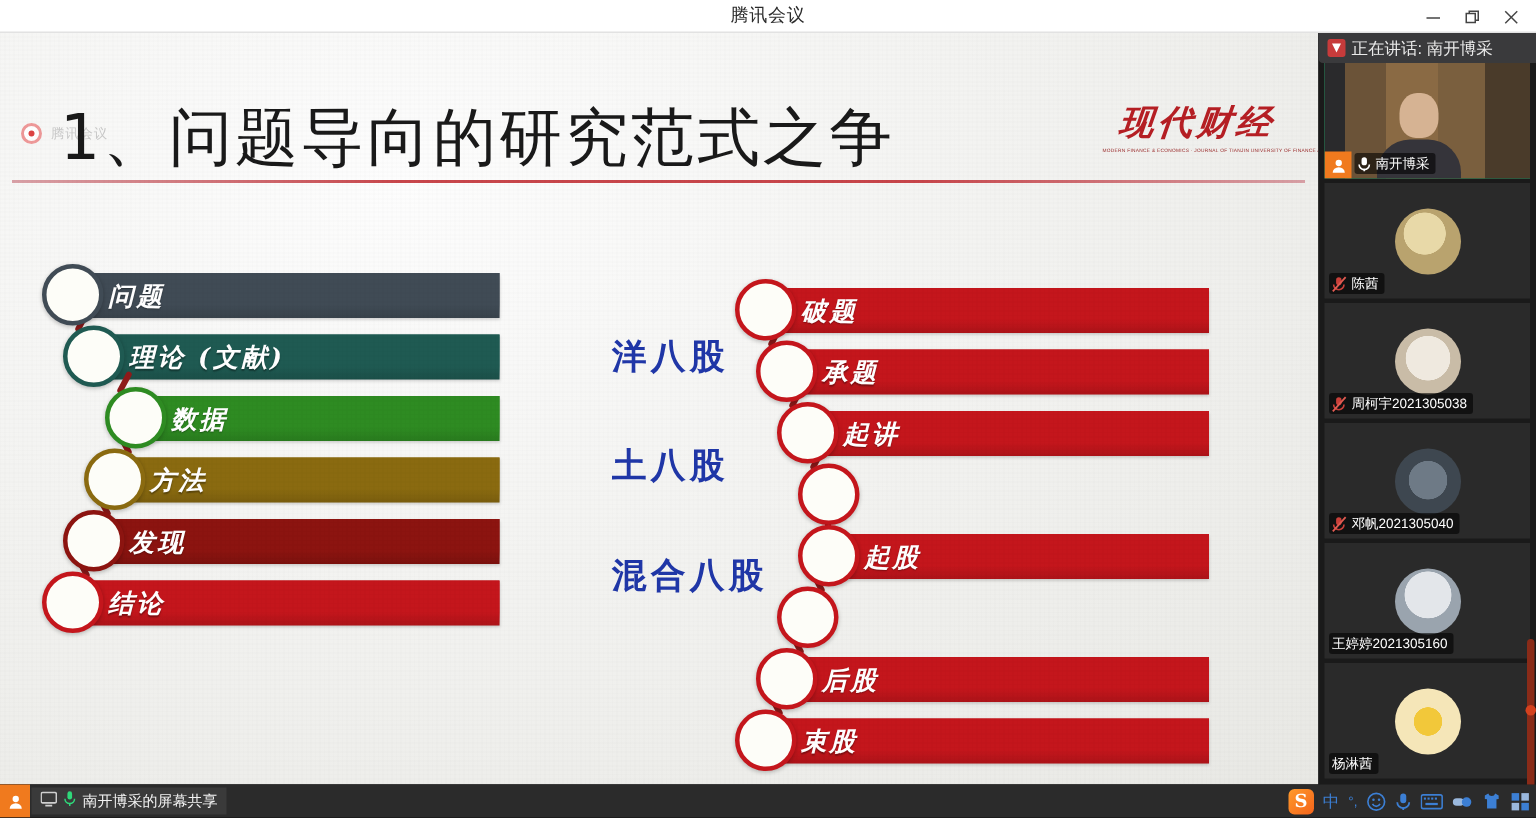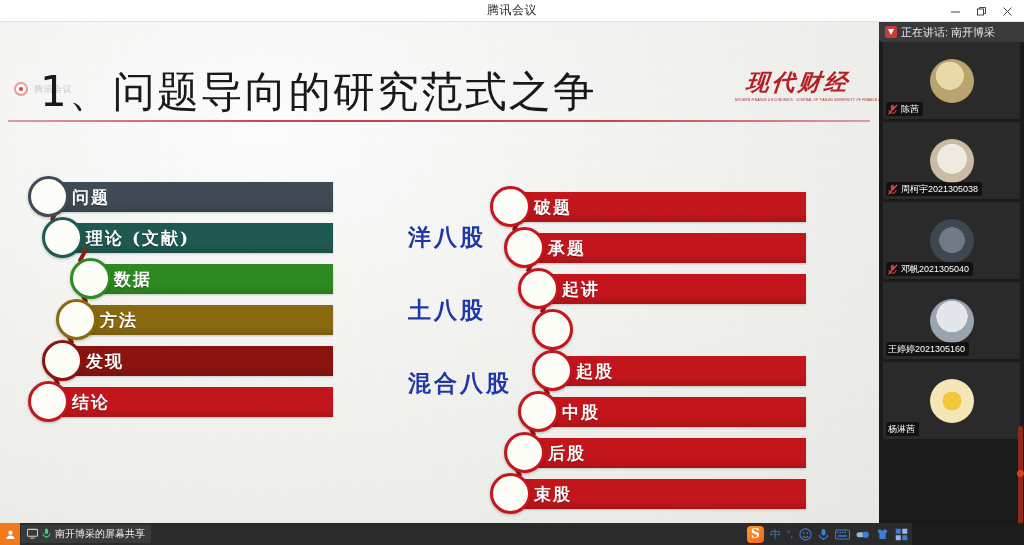--- a/index.html
+++ b/index.html
@@ -77,21 +77,21 @@
   .funnel-right { left: 488px; top: 165px; width: 330px; }
   .frow { position: relative; height: 41px; }
   .fbar {
     position: absolute; height: 30px; top: 5px;
     box-shadow: 0 1px 2px rgba(0,0,0,.18);
     display: flex; align-items: center;
   }
   .fbar span {
     color: #fff; font-size: 17px; letter-spacing: 2px;
     font-family: "DejaVu Serif", "Liberation Serif", serif; font-weight: bold;
-    text-shadow: 0 1px 1px rgba(0,0,0,.35); white-space: nowrap;
+    text-shadow: 0 1px 1px rgba(0,0,0,.35); white-space: nowrap; font-style: italic;
   }
   .fcirc {
     position: absolute; top: -1px; width: 41px; height: 41px; border-radius: 50%;
     background: #fdfdf8; border: 3px solid #555; z-index: 3;
     box-shadow: 0 1px 3px rgba(0,0,0,.25);
   }
   .fstem {
     position: absolute; width: 4px; height: 16px; background: #8e1a1a; z-index: 2;
     border-radius: 2px;
   }
@@ -144,21 +144,21 @@
     position: absolute; right: 1px; top: 404px; width: 5px; height: 100px;
     background: #8a2b18; border-radius: 3px; z-index: 7;
   }
   .panel-scrollbar i {
     position: absolute; left: -1px; top: 44px; width: 7px; height: 7px;
     background: #d4411e; border-radius: 50%;
   }
 
   
   .taskbar {
-    position: absolute; left: 0; top: 523px; width: 912px; height: 22px;
+    position: absolute; left: 0; top: 523px; width: 1024px; height: 22px;
     background: #2b2b2b; display: flex; align-items: center;
   }
   .tb-left { display: flex; align-items: center; height: 22px; }
   .tb-appicon { width: 20px; height: 22px; background: #f07a1e; display: flex; align-items: center; justify-content: center; }
   .tb-share {
     display: flex; align-items: center; gap: 4px; height: 18px; padding: 0 6px;
     background: #3a3a3a; margin-left: 1px;
   }
   .tb-share .lbl { font-size: 10px; color: #f2f2f2; white-space: nowrap; }
   .tb-right { position: absolute; right: 4px; top: 0; height: 22px; display: flex; align-items: center; gap: 6px; }
@@ -285,23 +285,20 @@
           </div>
           <div class="frow">
             <div class="fstem" style="left: 62px; top: -12px; transform: rotate(0deg);"></div>
             <div class="fbar" style="left: 62px; width: 256px; background: linear-gradient(rgb(196, 22, 28) 0%, rgb(196, 22, 28) 70%, rgba(0, 0, 0, 0.12) 100%) rgb(196, 22, 28);">
               <span style="padding-left: 26px;">起股</span>
             </div>
             <div class="fcirc" style="left: 44px; border-color: rgb(196, 22, 28);"></div>
           </div>
           <div class="frow">
             <div class="fstem" style="left: 55px; top: -12px; transform: rotate(-28deg);"></div>
-            <div class="fbar" style="left: 48px; width: 270px; background: linear-gradient(rgb(196, 22, 28) 0%, rgb(196, 22, 28) 70%, rgba(0, 0, 0, 0.12) 100%) rgb(196, 22, 28);">
-              <span style="padding-left: 26px;">中股</span>
-            </div>
             <div class="fcirc" style="left: 30px; border-color: rgb(196, 22, 28);"></div>
           </div>
           <div class="frow">
             <div class="fstem" style="left: 41px; top: -12px; transform: rotate(-28deg);"></div>
             <div class="fbar" style="left: 34px; width: 284px; background: linear-gradient(rgb(196, 22, 28) 0%, rgb(196, 22, 28) 70%, rgba(0, 0, 0, 0.12) 100%) rgb(196, 22, 28);">
               <span style="padding-left: 26px;">后股</span>
             </div>
             <div class="fcirc" style="left: 16px; border-color: rgb(196, 22, 28);"></div>
           </div>
           <div class="frow">
@@ -324,20 +321,42 @@
   <div class="panel">
     <div class="speaking-banner">
       <div class="app-ico">
         <svg width="8" height="8" viewBox="0 0 8 8">
             <path d="M1 1 L4 7 L7 1 Z" fill="#fff"></path>
           </svg>
       </div>
       <div class="txt">正在讲话: 南开博采</div>
     </div>
     <div class="tiles">
+        <div class="tile active">
+          <div class="tile-video" style="background: linear-gradient(90deg, rgb(42, 42, 44) 0px, rgb(42, 42, 44) 10%, rgb(107, 83, 56) 10%, rgb(107, 83, 56) 30%, rgb(138, 106, 68) 30%, rgb(138, 106, 68) 55%, rgb(122, 95, 62) 55%, rgb(122, 95, 62) 78%, rgb(74, 59, 42) 78%, rgb(74, 59, 42) 100%);">
+            <div style="position: absolute; left: 46%; top: 46%; transform: translate(-50%, -50%); width: 26px; height: 30px; border-radius: 45% 45% 42% 42%; background: rgb(214, 179, 147);"></div>
+            <div style="position: absolute; left: 46%; bottom: 0px; transform: translateX(-50%); width: 56px; height: 26px; border-radius: 22px 22px 0px 0px; background: rgb(53, 52, 58);"></div>
+          </div>
+          <div class="badge-user">
+            <svg width="11" height="11" viewBox="0 0 12 12">
+              <circle cx="6" cy="4" r="2.3" fill="#fff"></circle>
+              <path d="M1.6 11 a4.4 4 0 0 1 8.8 0 Z" fill="#fff"></path>
+            </svg>
+          </div>
+          <div class="nametag" style="left: 20px;">
+            <span class="mic-ico">
+              <svg width="9" height="11" viewBox="0 0 10 12">
+                <rect x="3" y="0.8" width="4" height="6" rx="2" fill="#ffffff"></rect>
+                <path d="M1.2 6.2 a3.8 3.8 0 0 0 7.6 0" fill="none" stroke="#ffffff" stroke-width="1.2"></path>
+                <line x1="5" y1="9.4" x2="5" y2="11.2" stroke="#ffffff" stroke-width="1.2"></line>
+              </svg>
+            </span>
+            <span class="nm">南开博采</span>
+          </div>
+        </div>
         <div class="tile">
           <div class="avatar" style="background: radial-gradient(circle at 45% 38%, rgb(232, 217, 168) 0px, rgb(232, 217, 168) 38%, rgb(185, 163, 110) 39%, rgb(185, 163, 110) 100%);"></div>
           <div class="nametag">
             <span class="mic-off-ico">
               <svg width="10" height="11" viewBox="0 0 11 12">
                 <rect x="3" y="0.8" width="4" height="6" rx="2" fill="#c9403a"></rect>
                 <path d="M1.2 6.2 a3.8 3.8 0 0 0 7.6 0" fill="none" stroke="#c9403a" stroke-width="1.2"></path>
                 <line x1="0.6" y1="11.2" x2="10" y2="0.8" stroke="#e25b52" stroke-width="1.3"></line>
               </svg>
             </span>

